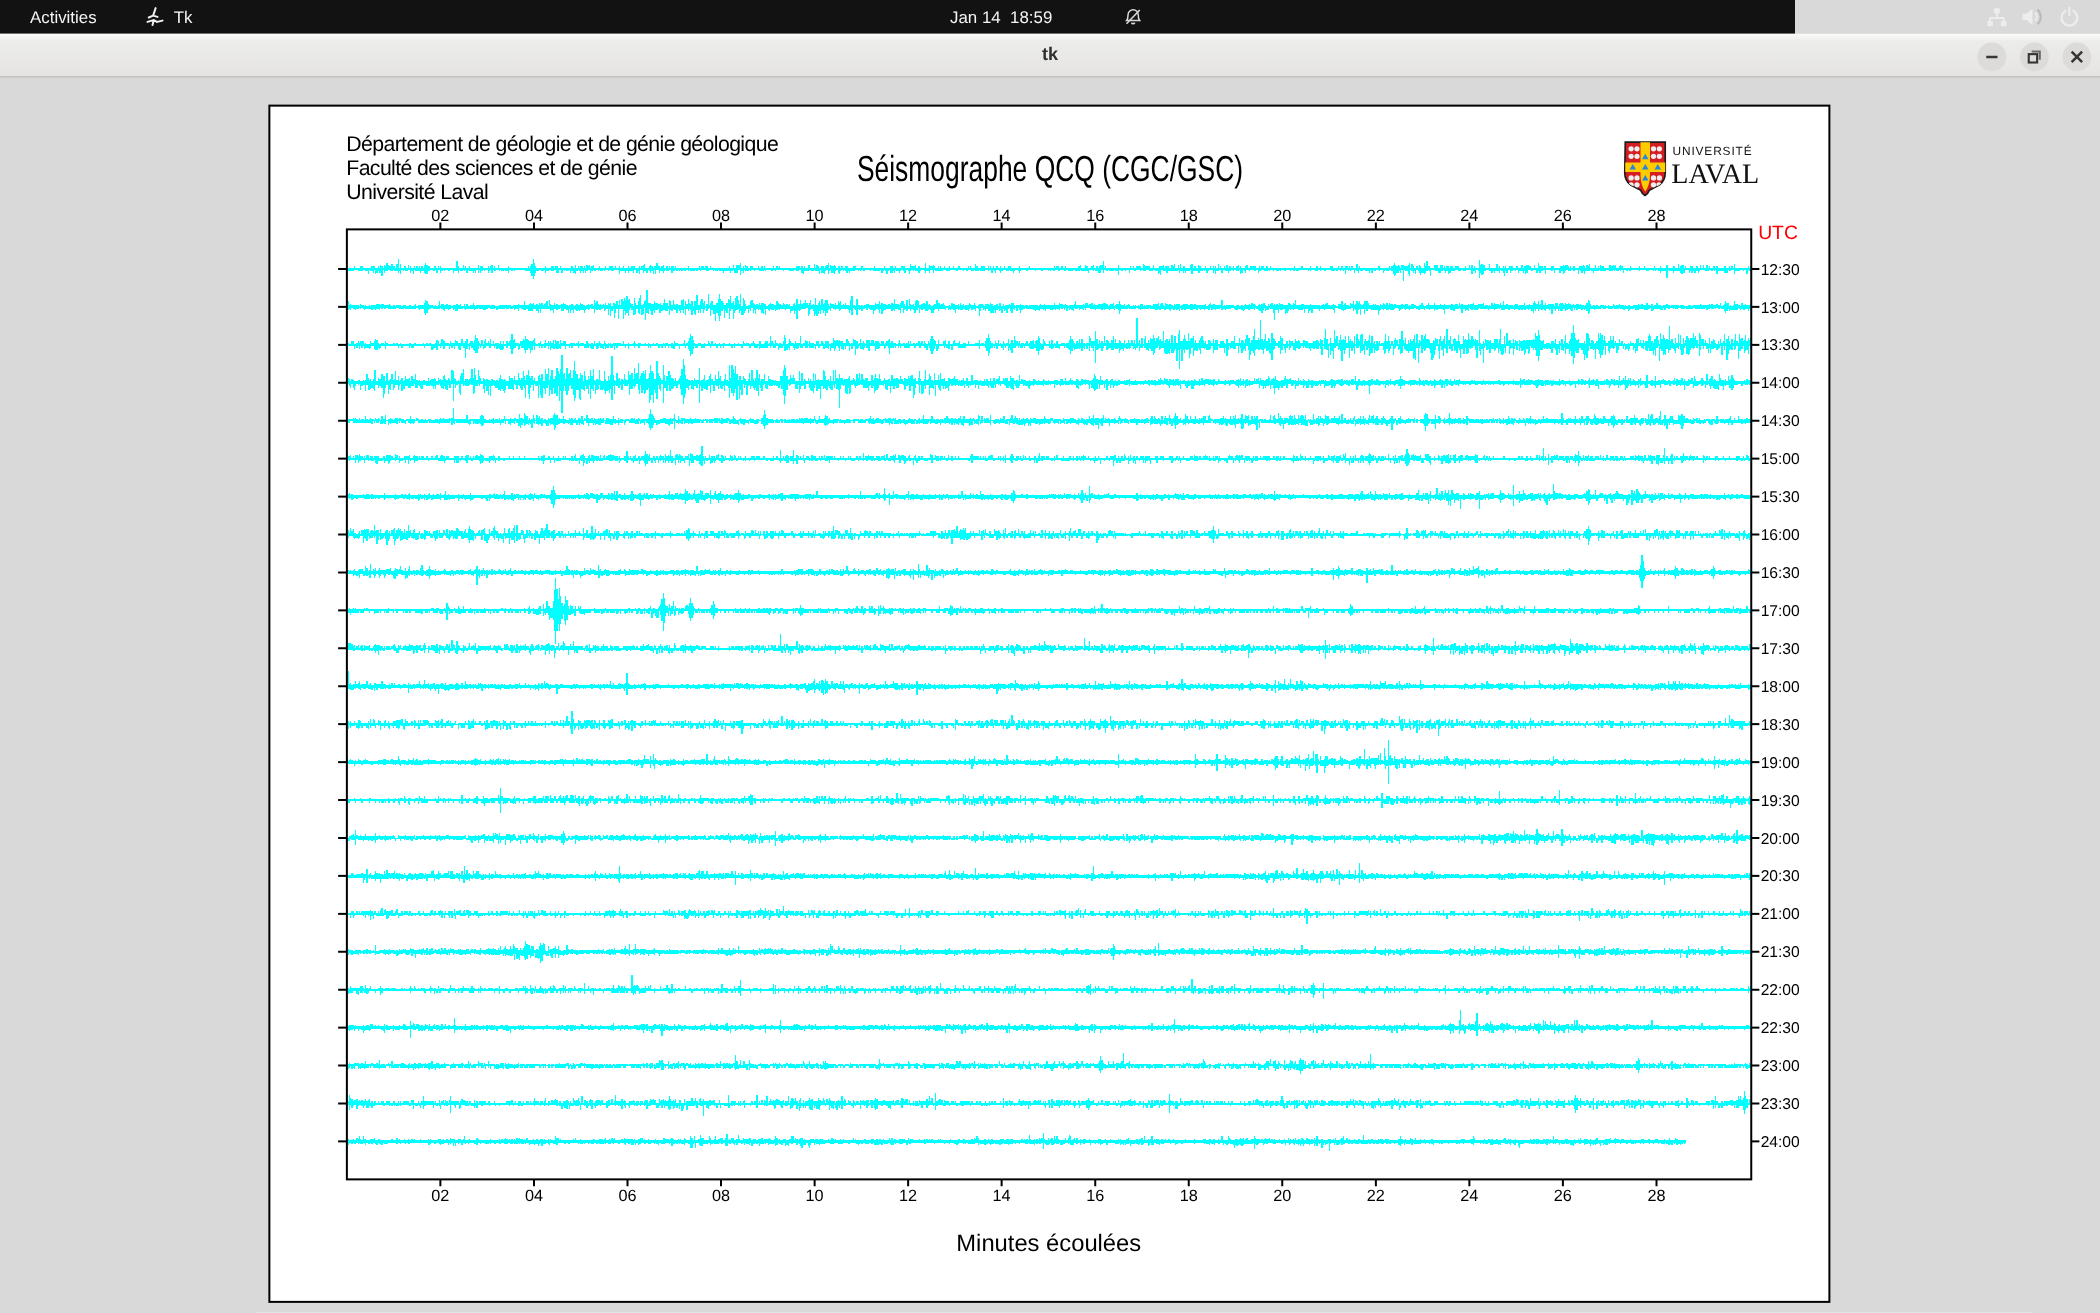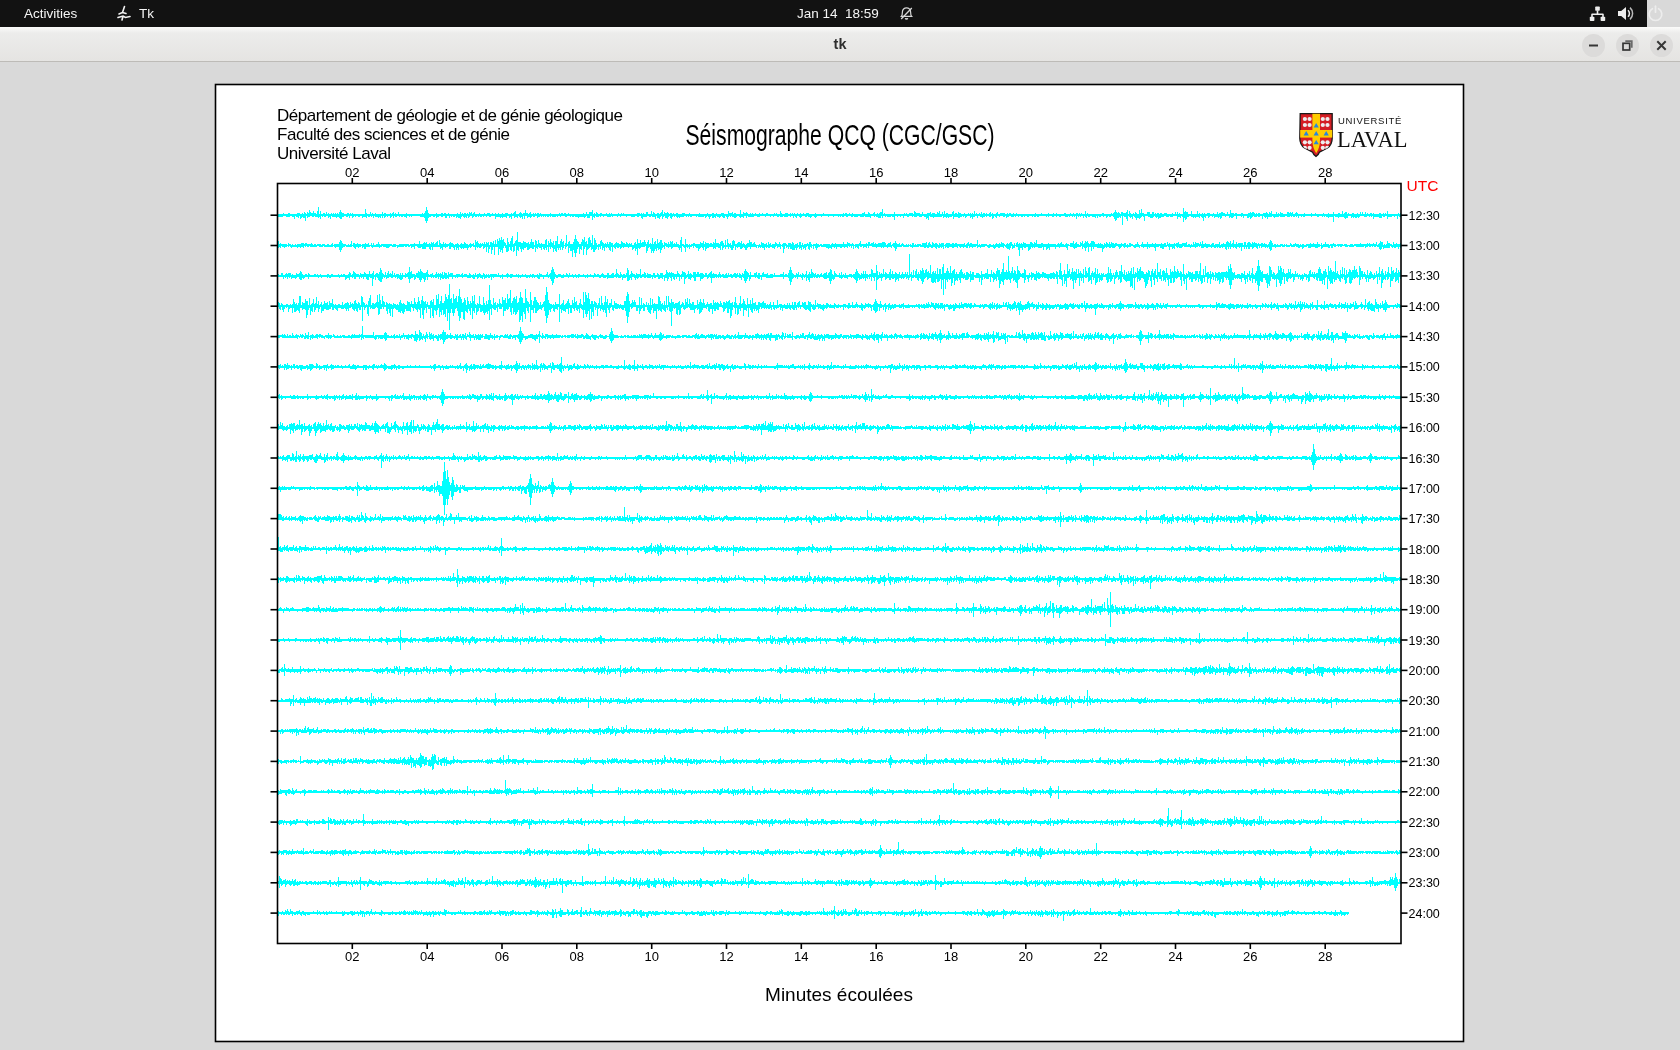--- a/index.html
+++ b/index.html
@@ -1,15 +1,15 @@
 <!DOCTYPE html>
 <html><head><meta charset="utf-8"><title>tk</title>
 <style>
 html,body{margin:0;padding:0;width:1680px;height:1050px;background:#d9d9d9;font-family:"Liberation Sans",sans-serif;overflow:hidden}
-#topbar{position:absolute;left:0;top:0;width:1647px;height:27px;background:#121212;z-index:5}
+#topbar{position:absolute;left:0;top:0;width:1436px;height:27px;background:#121212;z-index:5}
 #topbar .txt{position:absolute;top:0;height:27px;line-height:27px;color:#f5f5f5;font-size:13.5px}
 #titlebar{position:absolute;left:0;top:27px;width:1680px;height:35px;background:linear-gradient(#fbfbfa,#ececeb 18%,#e5e4e2);border-bottom:1px solid #bdbbb7;box-sizing:border-box;z-index:5}
 #titlebar .t{position:absolute;left:0;width:100%;text-align:center;top:0;line-height:34px;font-weight:bold;font-size:14.5px;color:#2f2f2f}
 .wbtn{position:absolute;top:33.5px;width:23px;height:23px;border-radius:50%;background:#dcdbda;z-index:6}
 .wbtn svg{position:absolute;left:0;top:0}
 </style></head>
 <body>
 <svg width="1680" height="1050" viewBox="0 0 1680 1050" style="position:absolute;left:0;top:0">
 <rect x="215.5" y="84.5" width="1248" height="957" fill="#ffffff" stroke="#000000" stroke-width="1.6"></rect>
 <g stroke="#00ffff" stroke-width="1" fill="none" shape-rendering="crispEdges">
@@ -216,21 +216,21 @@
 </g>
 <text x="1338" y="124" font-size="9.5" letter-spacing="0.7" fill="#111">UNIVERSITÉ</text>
 <text x="1337" y="146.5" font-family="Liberation Serif, serif" font-size="22.5" fill="#111">LAVAL</text>
 </svg>
 <div id="topbar">
 <span class="txt" style="left:24px">Activities</span>
 <svg style="position:absolute;left:115px;top:4px" width="19" height="19" viewBox="0 0 19 19" fill="none" stroke="#f2f2f2" stroke-width="1.6" stroke-linecap="round">
 <path d="M9.5 2.5 L7.5 8.5 L4 10 M7.5 8.5 L11 9.5 M3 13.5 L8 12 L10.5 13.5 L15 12.5 M8 12 L7 16"></path>
 </svg>
 <span class="txt" style="left:139px">Tk</span>
-<span class="txt" style="left:797px">Jan 14&nbsp;&nbsp;18:59</span>
+<span class="txt" style="left:760px">Jan 14&nbsp;&nbsp;18:59</span>
 <svg style="position:absolute;left:899px;top:6px" width="15" height="15" viewBox="0 0 15 15" fill="none" stroke="#d8d8d8" stroke-width="1.2">
 <path d="M7.5 1.8 a4.1 4.1 0 0 1 4.1 4.1 q0 3.2 1.1 4.5 h-10.4 q1.1 -1.3 1.1 -4.5 a4.1 4.1 0 0 1 4.1 -4.1 Z"></path>
 <path d="M6.2 12.2 a1.4 1.4 0 0 0 2.6 0" fill="#d8d8d8"></path>
 <line x1="2.2" y1="13" x2="12.8" y2="2" stroke-width="1.3"></line>
 </svg>
 <svg style="position:absolute;left:1589px;top:6px" width="17" height="16" viewBox="0 0 17 16" fill="#ededed">
 <rect x="6.2" y="0.5" width="4.6" height="4.2" rx="0.8"></rect>
 <rect x="0.8" y="10.8" width="4.6" height="4.2" rx="0.8"></rect>
 <rect x="11.6" y="10.8" width="4.6" height="4.2" rx="0.8"></rect>
 <path d="M7.7 4.5 h1.6 v3 h4.6 a0.9 0.9 0 0 1 0.9 0.9 v2.6 h-1.6 v-1.9 h-9.4 v1.9 h-1.6 v-2.6 a0.9 0.9 0 0 1 0.9 -0.9 h4.6 Z"></path>

